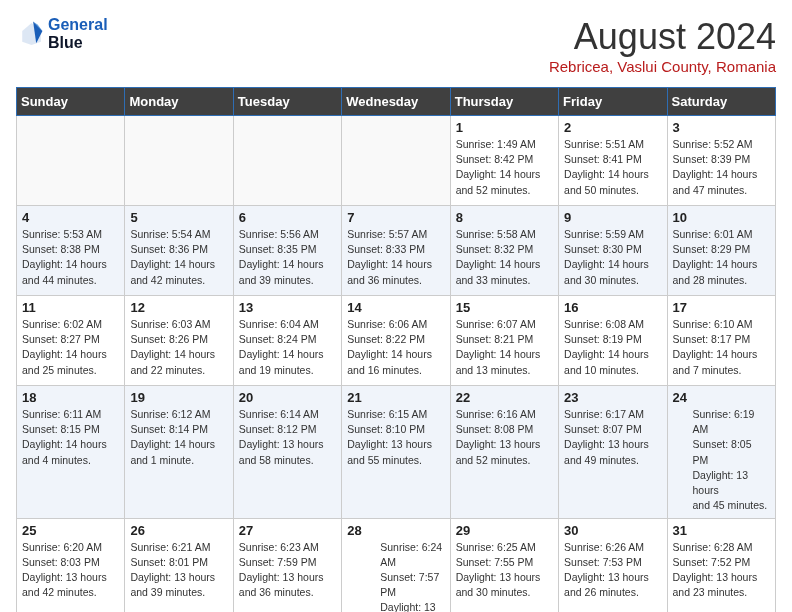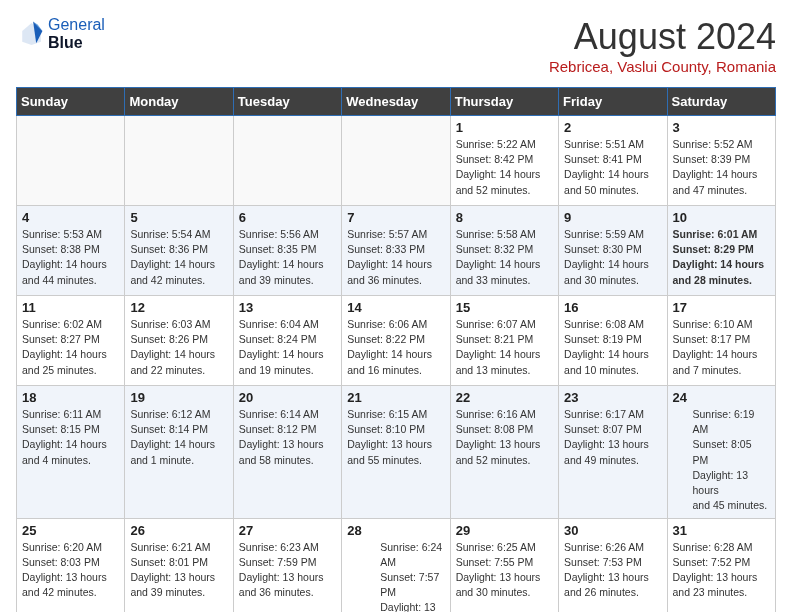--- a/index.html
+++ b/index.html
@@ -84,21 +84,21 @@
 
 <div class="header">
   <div class="logo">
     <svg class="logo-icon" viewBox="0 0 36 36">
       <rect x="0" y="0" width="36" height="36" fill="white"></rect>
       <polygon points="20,4 32,14 32,28 20,32 8,28 8,14" fill="#1a5eb8" opacity="0.15"></polygon>
       <polygon points="22,2 34,14 26,30" fill="#1a5eb8"></polygon>
       <polygon points="22,2 34,14 28,6" fill="#4a90d9"></polygon>
     </svg>
     <div>
-      <div style="font-size:16px;font-weight:normal;color:#1a5eb8;line-height:1.15;">General</div>
+      <div style="font-size:16px;font-weight:bold;color:#1a5eb8;line-height:1.15;">General</div>
       <div style="font-size:16px;font-weight:bold;color:#0f172a;line-height:1.15;">Blue</div>
     </div>
   </div>
   <div class="title-block">
     <div class="month-title">August 2024</div>
     <div class="subtitle">Rebricea, Vaslui County, Romania</div>
   </div>
 </div>
 
 <table>
@@ -114,21 +114,21 @@
       </tr>
   </thead>
   <tbody id="calendar-body">
       <tr>
         <td class="empty"></td>
         <td class="empty"></td>
         <td class="empty"></td>
         <td class="empty"></td>
         <td>
           <div class="day-number">1</div>
-          <div class="day-info" style="white-space: pre-line;">Sunrise: 5:22 AM
+          <div class="day-info" style="white-space: pre-line;">Sunrise: 1:49 AM
 Sunset: 8:42 PM
 Daylight: 14 hours
 and 52 minutes.</div>
         </td>
         <td>
           <div class="day-number">2</div>
           <div class="day-info" style="white-space: pre-line;">Sunrise: 5:51 AM
 Sunset: 8:41 PM
 Daylight: 14 hours
 and 50 minutes.</div>
@@ -179,21 +179,21 @@
         </td>
         <td class="alt-row">
           <div class="day-number">9</div>
           <div class="day-info" style="white-space: pre-line;">Sunrise: 5:59 AM
 Sunset: 8:30 PM
 Daylight: 14 hours
 and 30 minutes.</div>
         </td>
         <td class="alt-row">
           <div class="day-number">10</div>
-          <div class="day-info" style="white-space: pre-line; font-weight: bold;">Sunrise: 6:01 AM
+          <div class="day-info" style="white-space: pre-line;">Sunrise: 6:01 AM
 Sunset: 8:29 PM
 Daylight: 14 hours
 and 28 minutes.</div>
         </td>
       </tr>
       <tr>
         <td>
           <div class="day-number">11</div>
           <div class="day-info" style="white-space: pre-line;">Sunrise: 6:02 AM
 Sunset: 8:27 PM

